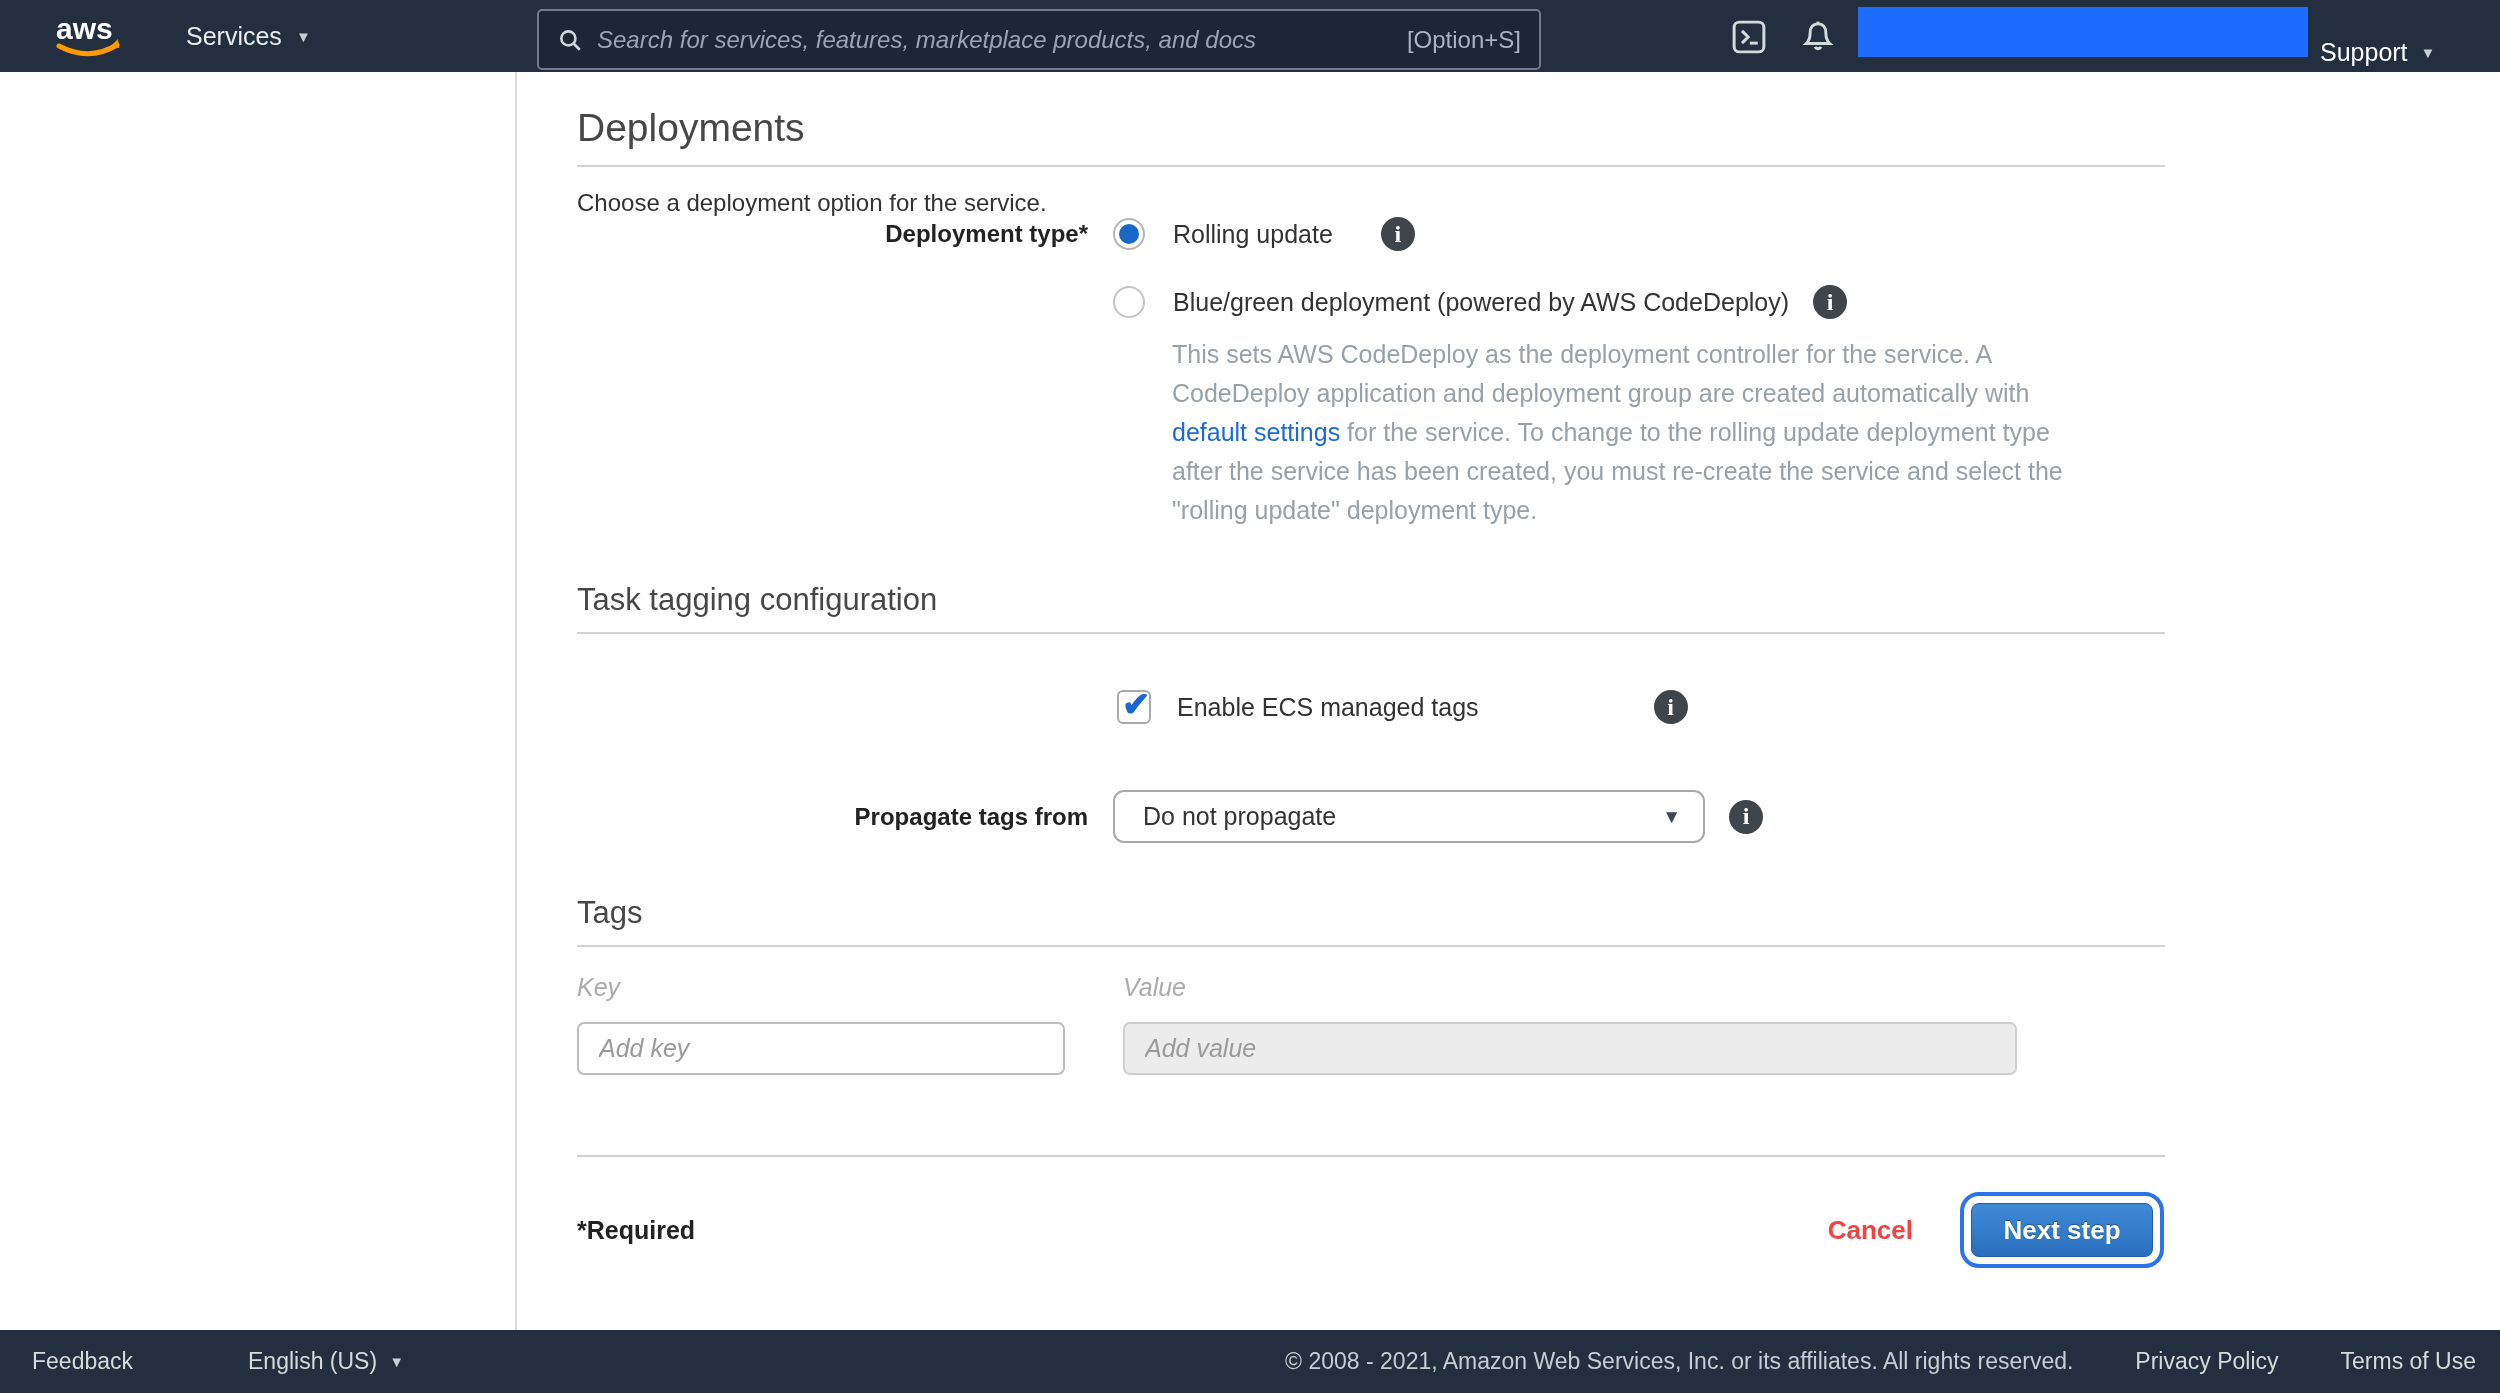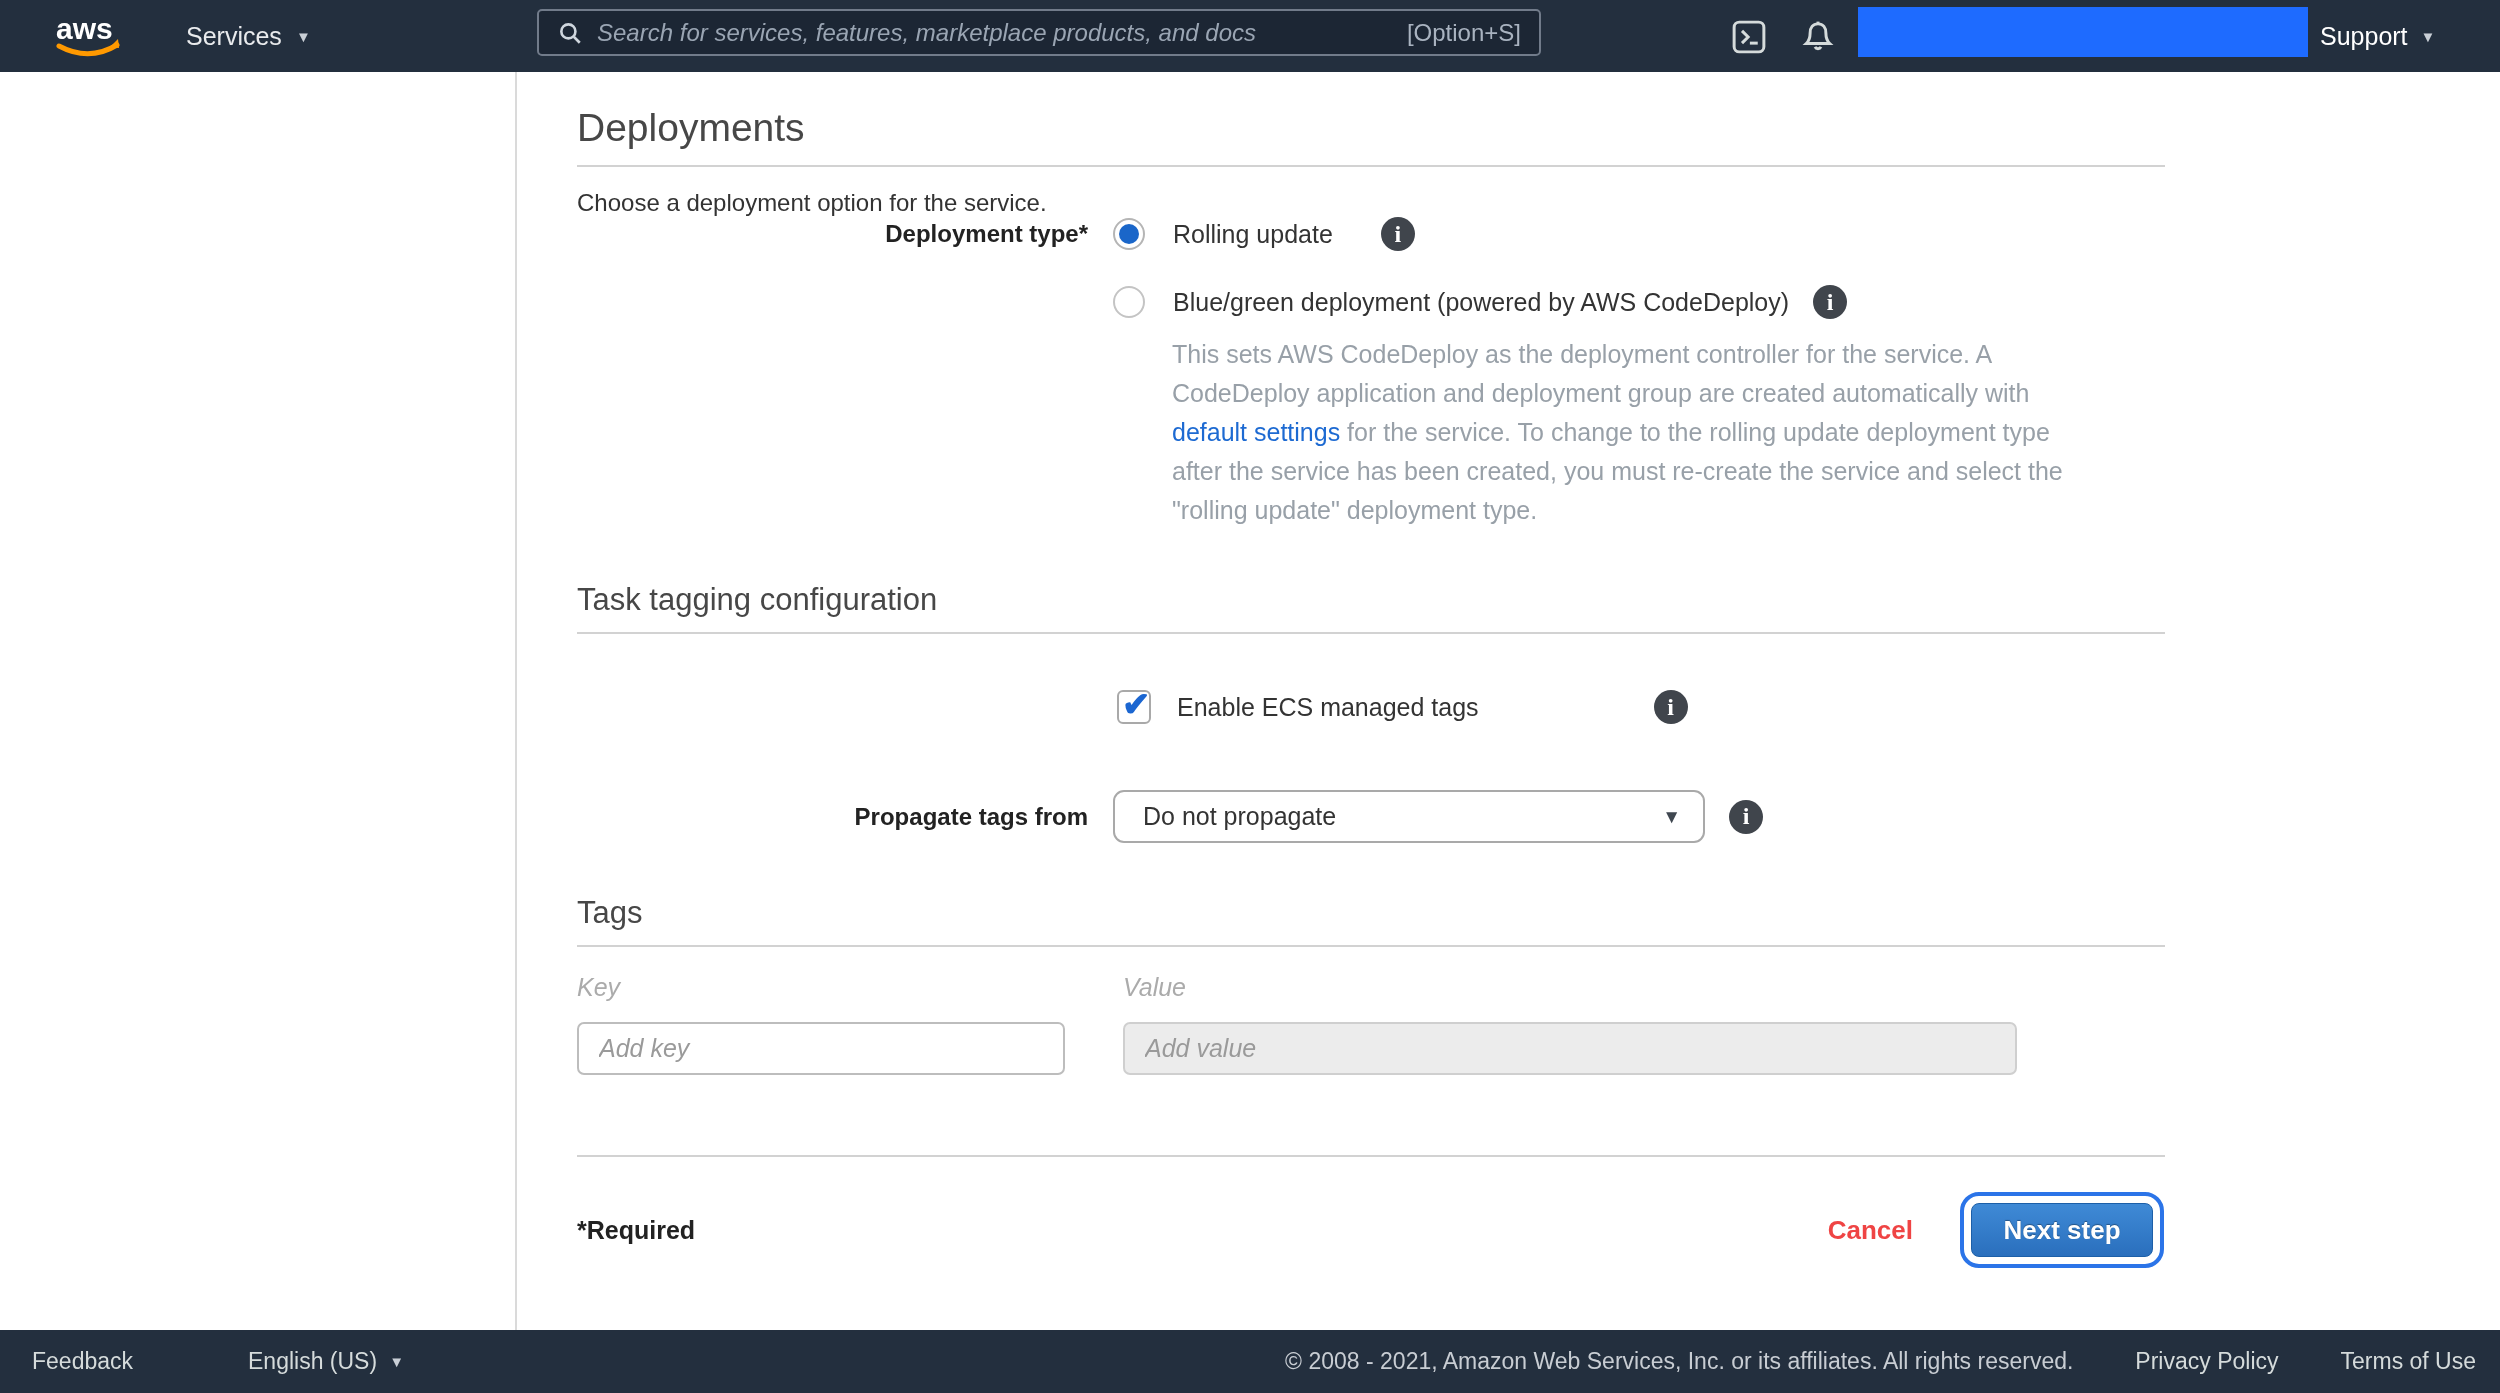--- a/index.html
+++ b/index.html
@@ -5,31 +5,31 @@
   * { box-sizing: border-box; margin: 0; padding: 0; }
   html, body { width: 2500px; height: 1393px; overflow: hidden; }
   body { font-family: "Liberation Sans", sans-serif; background: #ffffff; color: #333; position: relative; }
 
   
   .topnav { position: relative; height: 72px; background: #232f3e; padding-left: 34px; }
   .logo { position: absolute; left: 52px; top: 12px; cursor: pointer; }
   .nav-services { position: absolute; left: 186px; top: 0; height: 72px; display: flex; align-items: center; gap: 14px;
                   color: #e9ebed; font-size: 25px; cursor: pointer; }
   .caret { font-size: 15px; color: #c9cfd6; }
-  .searchbox { position: absolute; left: 537px; top: 9px; width: 1004px; height: 47px; background: #1c2634;
+  .searchbox { position: absolute; left: 537px; top: 9px; width: 1004px; height: 61px; background: #1c2634;
                border: 2px solid #717b8a; border-radius: 5px; display: flex; align-items: center; padding: 0 18px; }
   .searchbox input { flex: 1; background: transparent; border: none; outline: none; color: #ccd3dc;
                      font-size: 24px; font-style: italic; font-family: "Liberation Sans", sans-serif; margin-left: 14px; }
   .searchbox input::placeholder { color: #9aa5b3; opacity: 1; }
   .search-shortcut { color: #a9b3c0; font-size: 24px; font-style: normal; }
   .nav-icon { position: absolute; top: 16px; cursor: pointer; }
   .icon-cloudshell { left: 1728px; }
   .icon-bell { left: 1797px; }
   .redaction { position: absolute; left: 1858px; top: 7px; width: 450px; height: 50px; background: #1e6bff; }
-  .nav-support { position: absolute; left: 2320px; top: 0; height: 72px; display: flex; align-items: center; gap: 13px;
+  .nav-support { position: absolute; left: 2320px; top: 16px; height: 72px; display: flex; align-items: center; gap: 13px;
                  color: #ffffff; font-size: 25px; cursor: pointer; }
 
   
   .page { display: flex; height: 1258px; background: #fff; }
   .sidebar { width: 517px; flex: 0 0 517px; background: #fff; border-right: 2px solid #dadada; }
   .main { flex: 1; padding-left: 60px; padding-right: 335px; }
 
   h1.page-title { margin-top: 34px; font-size: 39px; font-weight: 400; color: #474747; }
   .rule { border: none; border-top: 2px solid #d2d2d2; margin: 0; }
   .rule-title { margin-top: 15px; }

